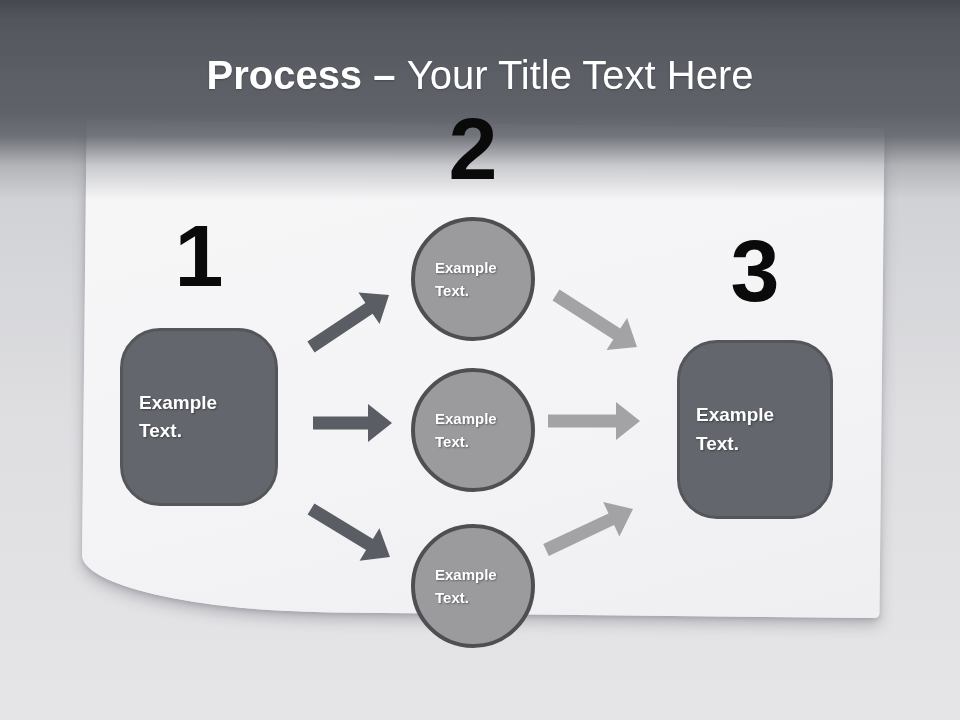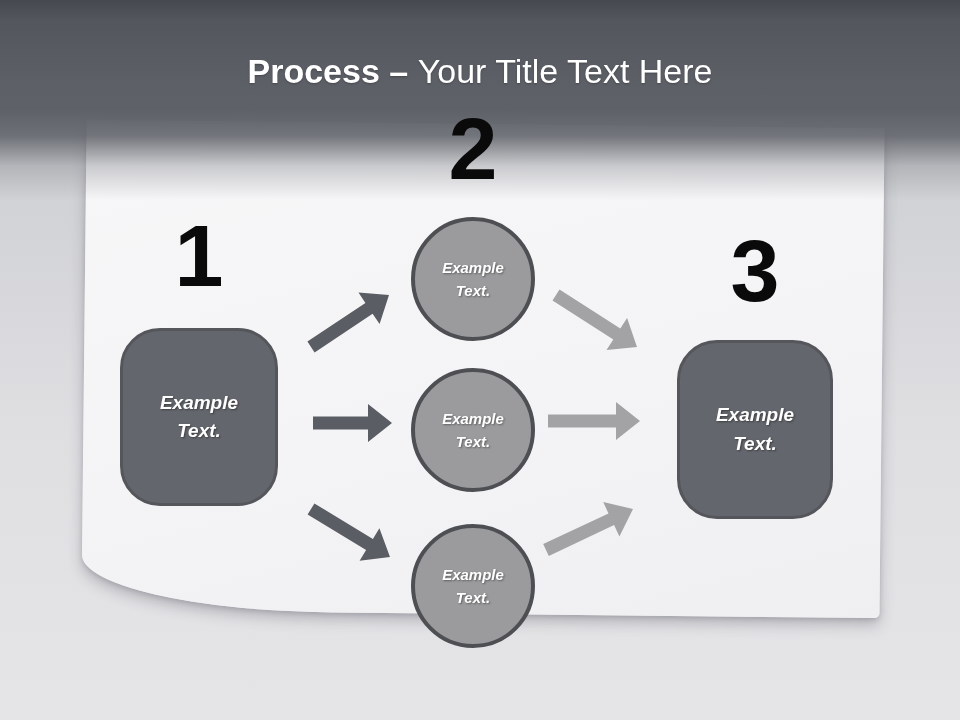--- a/index.html
+++ b/index.html
@@ -39,21 +39,21 @@
       rgba(140, 142, 148, 0.42) 83%,
       rgba(225, 225, 228, 0) 100%);
     pointer-events: none;
   }
   .slide-title {
     position: absolute;
     left: 0; top: 52px;
     width: 960px;
     text-align: center;
     color: var(--title-text, #ffffff);
-    font-size: 34px;
+    font-size: 40px;
     line-height: 1.15;
     text-shadow: 0 1px 2px rgba(0,0,0,0.25);
     z-index: 6;
   }
   .slide-title .t-bold { font-weight: 700; margin-right: 0.28em; }
   .slide-title .t-reg  { font-weight: 400; }
   
   .arrows-layer {
     position: absolute; left: 0; top: 0;
     width: 960px; height: 720px;
@@ -70,22 +70,21 @@
     line-height: 1;
     z-index: 5;
   }
   .num-1 { left: 199px; top: 256px; }
   .num-2 { left: 473px; top: 149px; }
   .num-3 { left: 755px; top: 271px; }
   
   .shape-label {
     color: var(--shape-label-text, #ffffff);
     font-weight: 700;
-    font-style: italic;
-    text-align: center;
+    text-align: left;
     text-shadow: 1px 1px 2px rgba(0,0,0,0.40);
   }
   .rounded-box {
     position: absolute;
     border-radius: 40px;
     background: var(--box-fill, #63666c);
     border: 3px solid var(--box-border, #54565b);
     box-sizing: border-box;
     display: flex; align-items: center; justify-content: center;
     z-index: 4;

